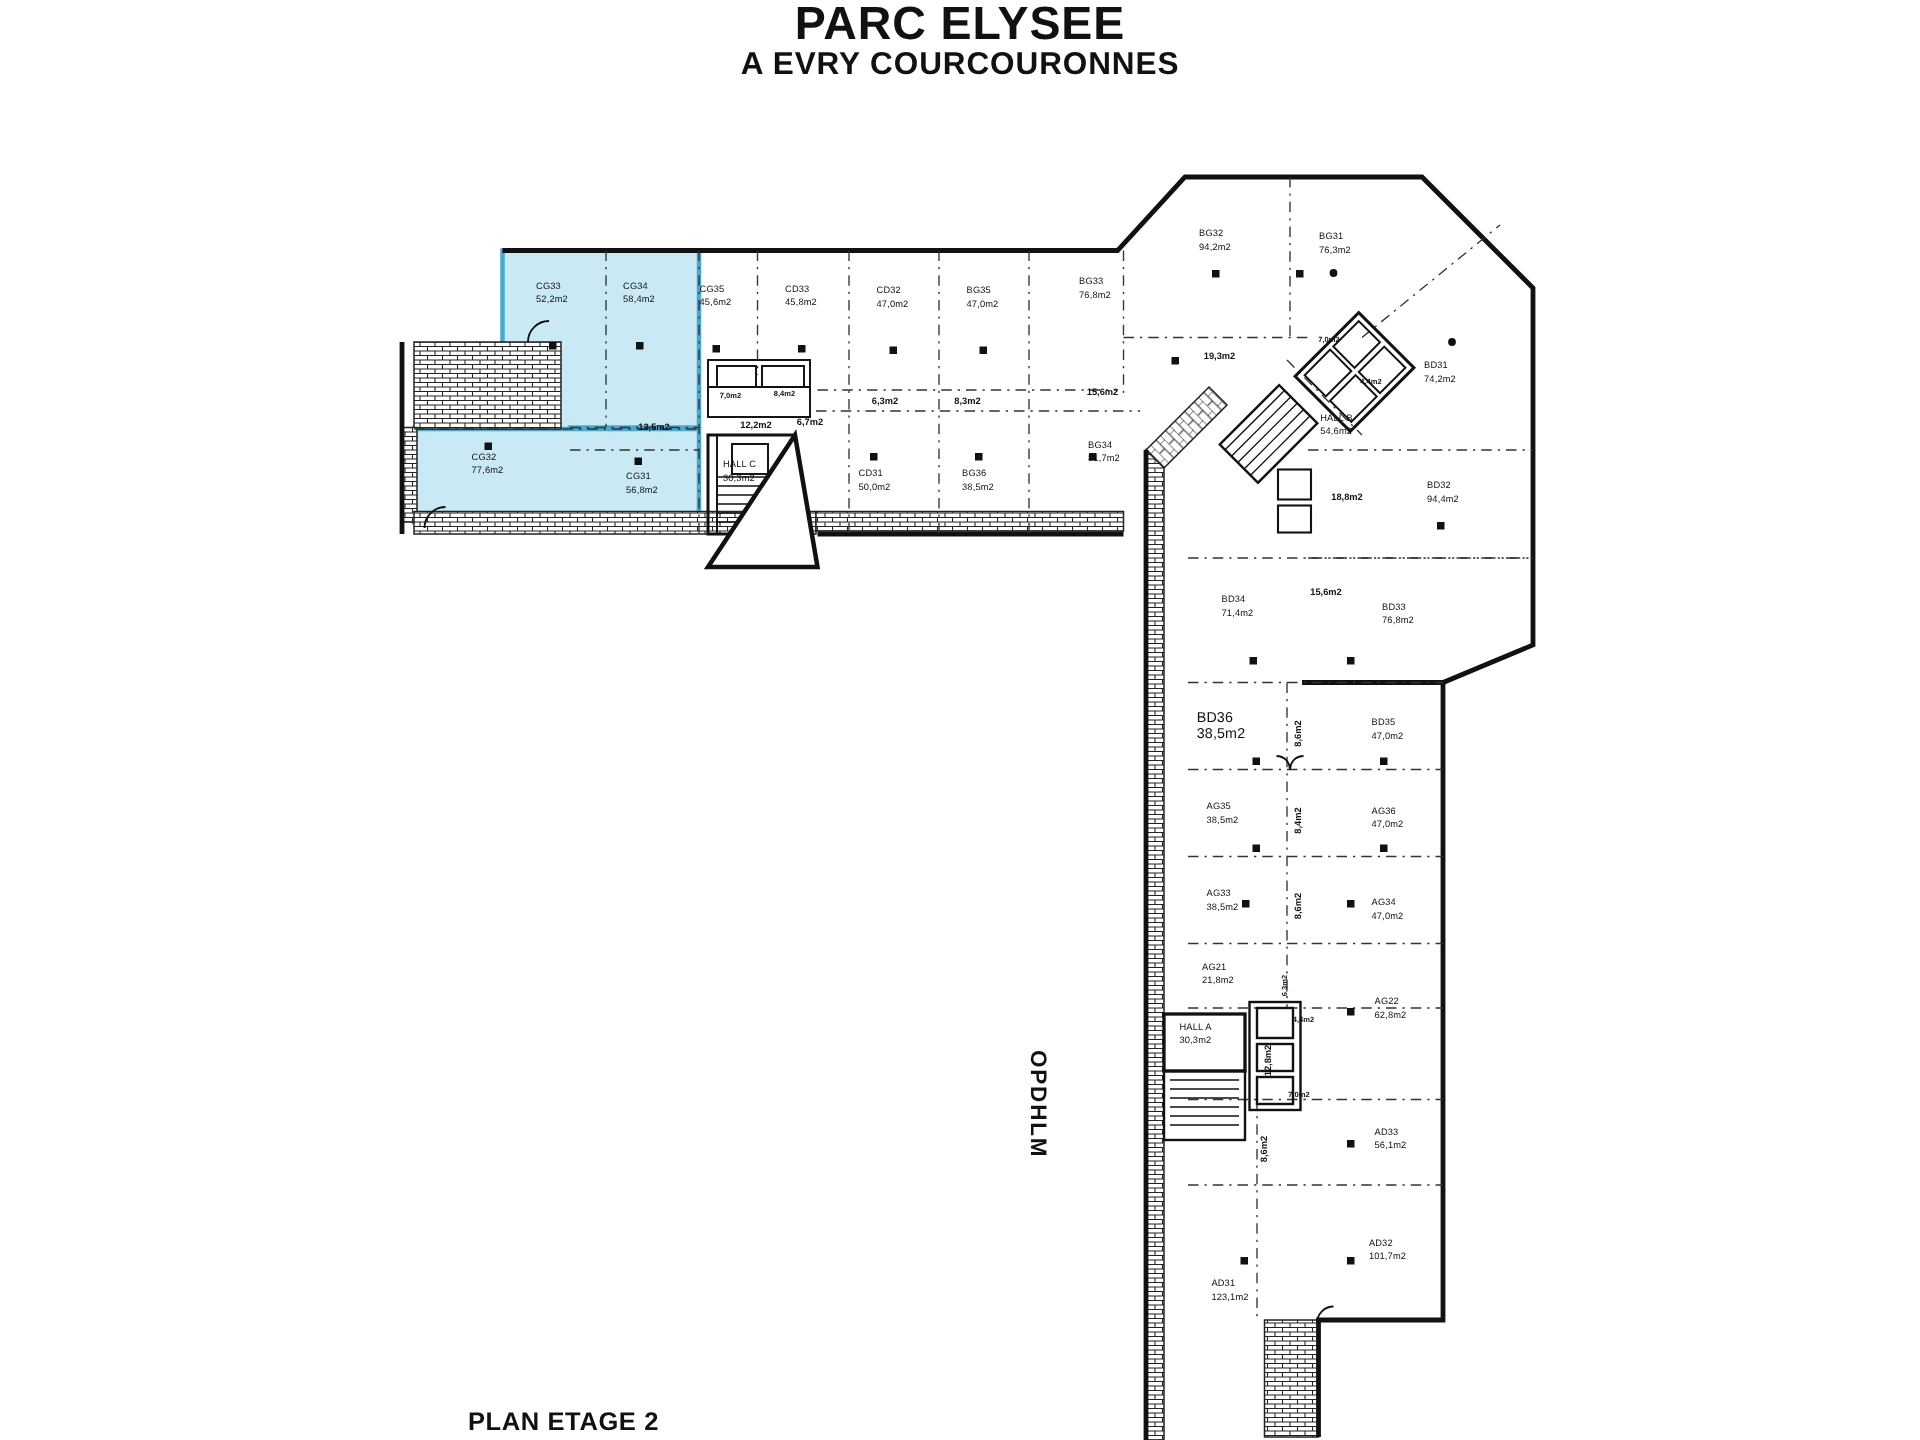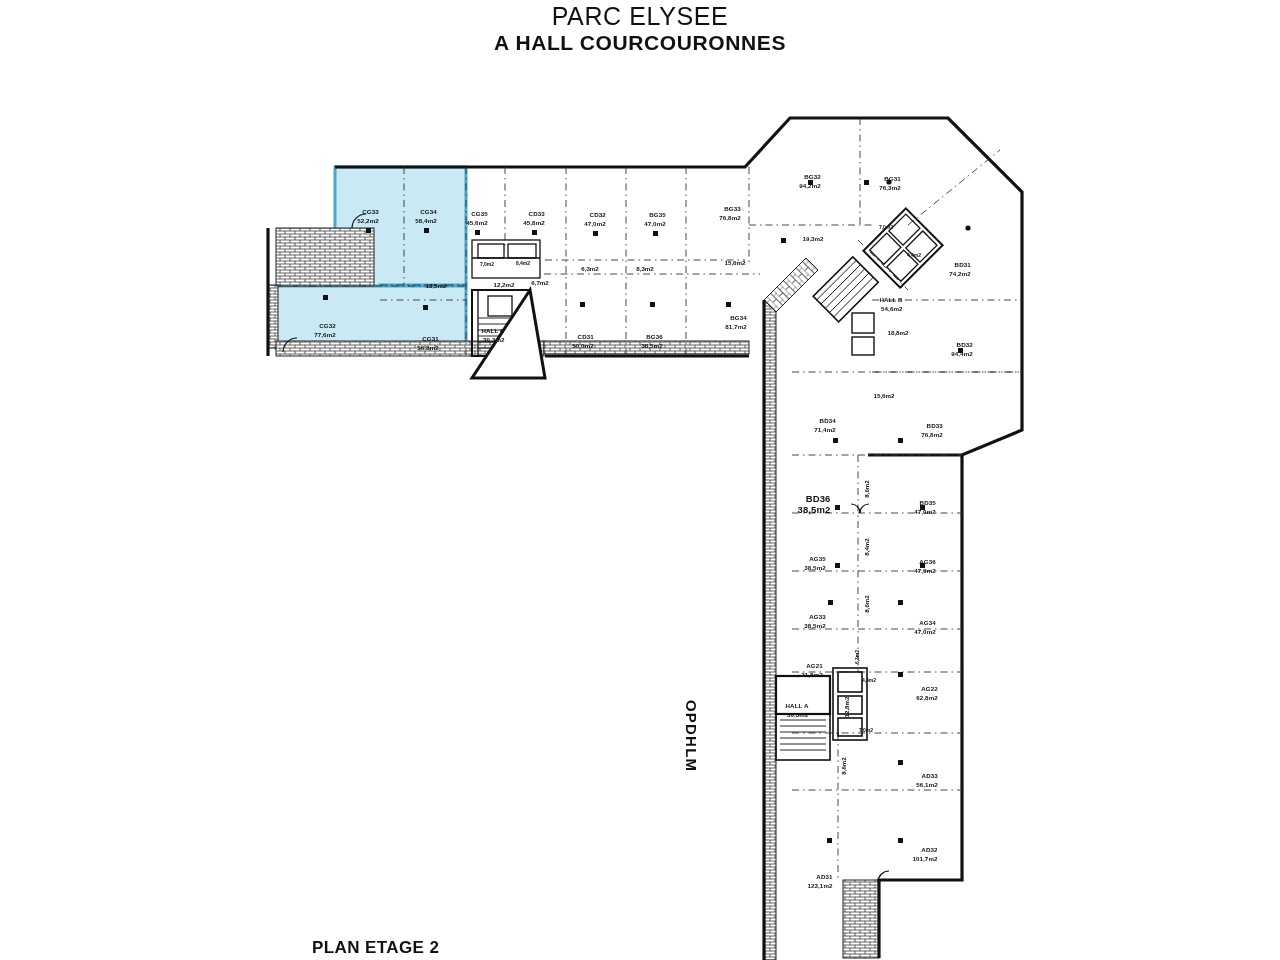--- a/index.html
+++ b/index.html
@@ -1,46 +1,46 @@
 <!DOCTYPE html>
 <html><head>
 <meta charset="utf-8">
 <style>
   html,body{margin:0;padding:0;background:#ffffff;}
   body{width:1280px;height:960px;position:relative;overflow:hidden;
        font-family:"Liberation Sans",sans-serif;color:#111;}
 
   #title-block{position:absolute;left:0;top:2px;width:1280px;text-align:center;}
-  #title-block .l1{font-size:25px;font-weight:normal;letter-spacing:.6px;line-height:28px;}
+  #title-block .l1{font-size:31px;font-weight:bold;letter-spacing:.6px;line-height:28px;}
   #title-block .l2{font-size:21px;font-weight:bold;letter-spacing:.6px;line-height:26px;}
 
   #caption{position:absolute;left:312px;top:938px;font-size:17px;font-weight:bold;letter-spacing:.4px;}
 
   #owner-label{position:absolute;left:700px;top:700px;font-size:15px;font-weight:bold;
      letter-spacing:1.2px;transform:rotate(90deg);transform-origin:left top;white-space:nowrap;}
 
   #plan{position:absolute;left:0;top:0;width:1280px;height:960px;}
 
-  .room-lbl{position:absolute;text-align:right;line-height:8.5px;
-            font-size:6.2px;font-weight:bold;white-space:nowrap;
-            transform:translate(-50%,-50%);letter-spacing:.1px;margin-top:20px;}
+  .room-lbl{position:absolute;text-align:left;line-height:8.5px;
+            font-size:6.2px;font-weight:normal;white-space:nowrap;
+            transform:translate(-50%,-50%);letter-spacing:.1px;}
   .room-lbl .code{display:block;}
   .room-lbl .area{display:block;}
   .room-lbl.big{font-size:9.5px;line-height:11px;}
   .corr-lbl{position:absolute;font-size:6.2px;font-weight:bold;white-space:nowrap;
             transform:translate(-50%,-50%);}
   .corr-lbl.rot{transform:translate(-50%,-50%) rotate(-90deg);}
   .corr-lbl.tiny{font-size:5.0px;}
 </style>
 </head>
 <body>
 
 <div id="title-block">
   <div class="l1">PARC ELYSEE</div>
-  <div class="l2">A HALL COURCOURONNES</div>
+  <div class="l2">A EVRY COURCOURONNES</div>
 </div>
 
 <div id="owner-label">OPDHLM</div>
 <div id="caption">PLAN ETAGE 2</div>
 
 <svg id="plan" viewBox="0 0 1280 960" xmlns="http://www.w3.org/2000/svg">
   <defs>
     <pattern id="brick" width="10" height="6" patternUnits="userSpaceOnUse">
       <rect width="10" height="6" fill="#ffffff"></rect>
       <path d="M0 0H10M0 3H10M0 6H10" stroke="#222" stroke-width="0.7"></path>

